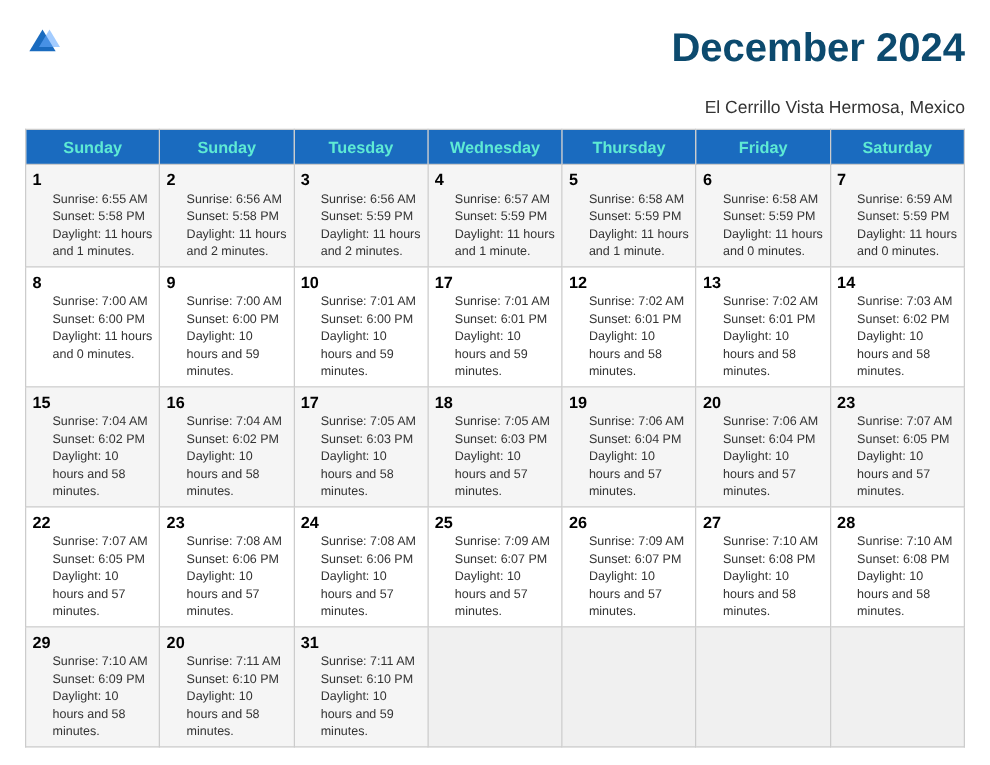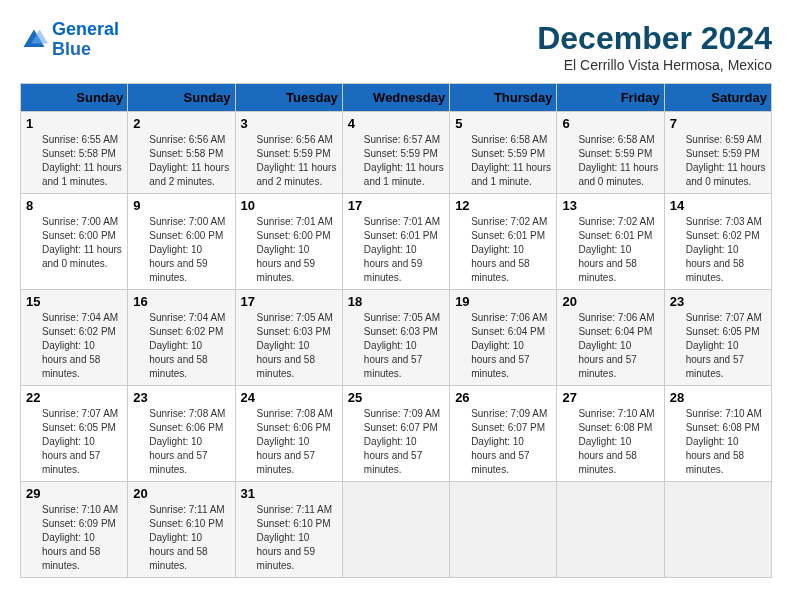--- a/index.html
+++ b/index.html
@@ -38,31 +38,32 @@
       text-align: right;
     }
     .month-title {
       font-size: 32px;
       font-weight: bold;
       color: #0c4a6e;
     }
     .location-title {
       font-size: 14px;
       color: #333;
+      margin-top: 20px;
     }
     table {
       width: 100%;
       border-collapse: collapse;
       font-size: 11px;
     }
     thead tr th {
       background: #1a6bbf;
-      color: #000000;
+      color: #5eead4;
       padding: 6px 4px;
-      text-align: right;
+      text-align: center;
       font-size: 13px;
       font-weight: bold;
       border: 1px solid #ccc;
     }
     tbody tr td {
       border: 1px solid #ccc;
       vertical-align: top;
       padding: 4px 5px;
       min-height: 70px;
       width: 14.28%;
@@ -92,24 +93,20 @@
   </style>
 </head>
 <body>
 
 <div class="header-area">
   <div class="logo">
     <svg class="logo-icon" viewBox="0 0 40 40">
       <polygon points="20,5 35,30 5,30" fill="#1a6bbf"></polygon>
       <polygon points="28,5 40,25 16,25" fill="#66aaff" opacity="0.6"></polygon>
     </svg>
-    <div class="logo-text">
-      <div><span>General</span></div>
-      <div><span style="color:#1a6bbf">Blue</span></div>
-    </div>
   </div>
   <div class="title-area">
     <div class="month-title">December 2024</div>
     <div class="location-title">El Cerrillo Vista Hermosa, Mexico</div>
   </div>
 </div>
 
 <table>
   <thead>
     <tr id="weekday-header">

